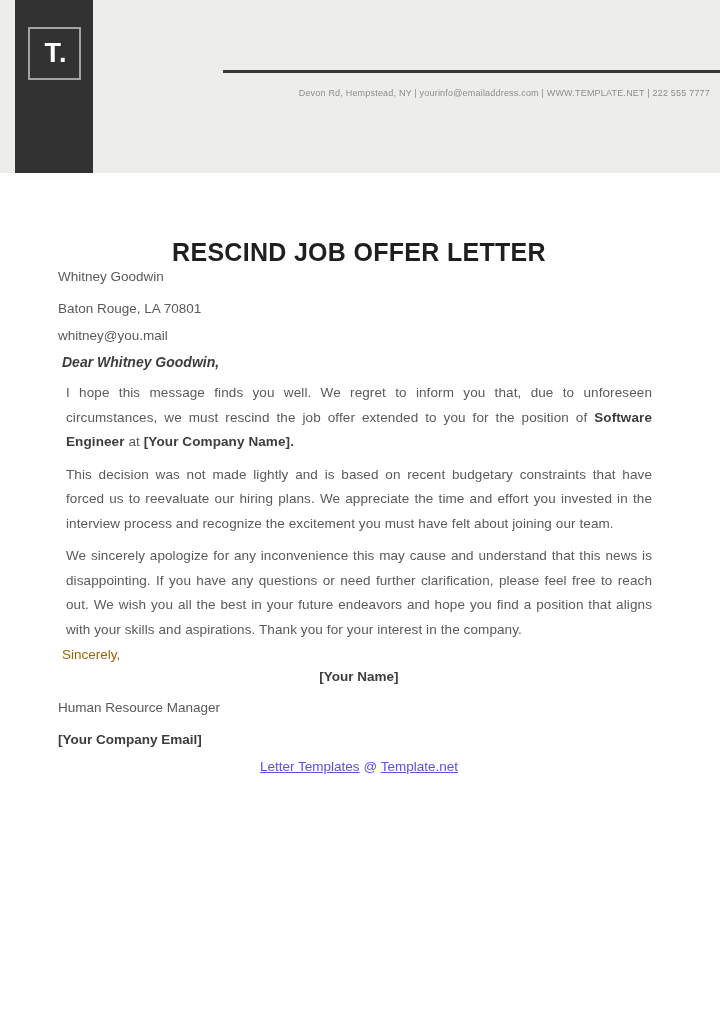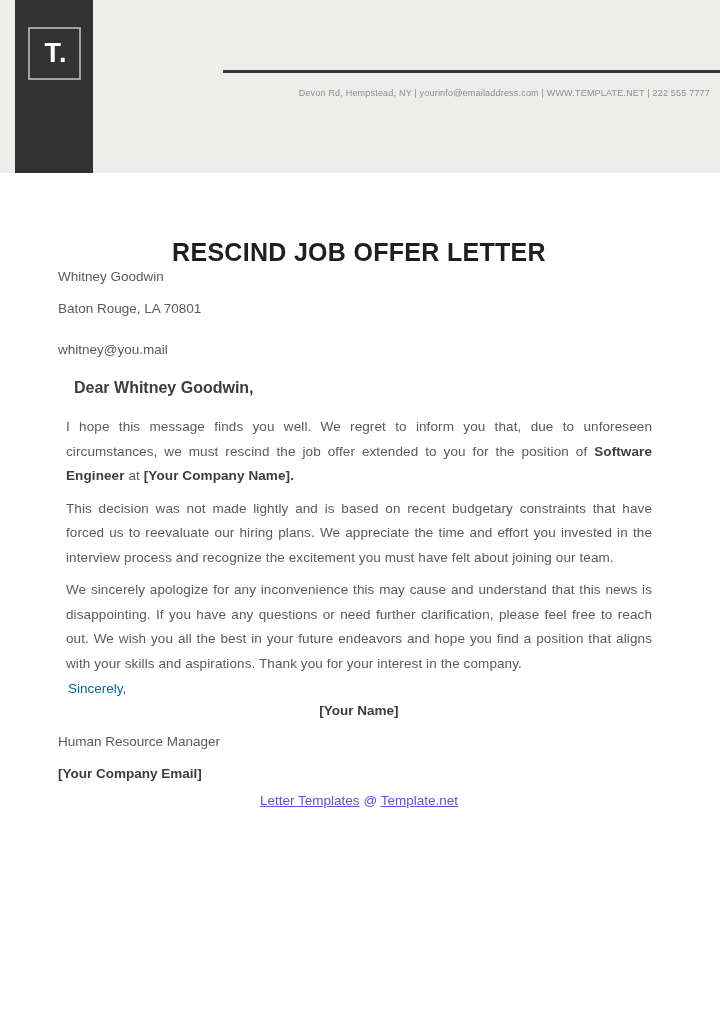--- a/index.html
+++ b/index.html
@@ -81,45 +81,46 @@
     color: #1f1f1f;
   }
   .meta-line {
     font-size: 13.5px;
     line-height: 22px;
     color: #5a5a5a;
     margin: 0;
   }
   .date-line { margin-top: 19px; }
   .address-line { margin-top: 10px; }
-  .email-line { margin-top: 19px; }
+  .email-line { margin-top: 5px; }
   .salutation {
-    font-size: 16px;
-    line-height: 22px;
-    font-weight: 700;
-    color: #3d3d3d;
-    margin: 16px;
+    font-size: 14px;
+    line-height: 22px;
+    font-weight: 700;
+    color: #3d3d3d;
+    margin: 4px;
+    font-style: italic;
   }
   .para {
     margin: 8px;
     font-size: 13.5px;
     line-height: 24.5px;
     letter-spacing: 0.1px;
     color: #5a5a5a;
     text-align: justify;
   }
   .para strong {
     font-weight: 700;
     color: #3d3d3d;
   }
   .sincerely {
-    margin: -6px 0 0 10px;
-    font-size: 13.5px;
-    line-height: 22px;
-    color: #0369a1;
+    margin: -6px 0 0 4px;
+    font-size: 13.5px;
+    line-height: 22px;
+    color: #a16207;
   }
   .sig-name {
     margin: 0;
     font-size: 13.5px;
     line-height: 22px;
     font-weight: 700;
     color: #3d3d3d;
     text-align: center;
   }
   .sig-role {

